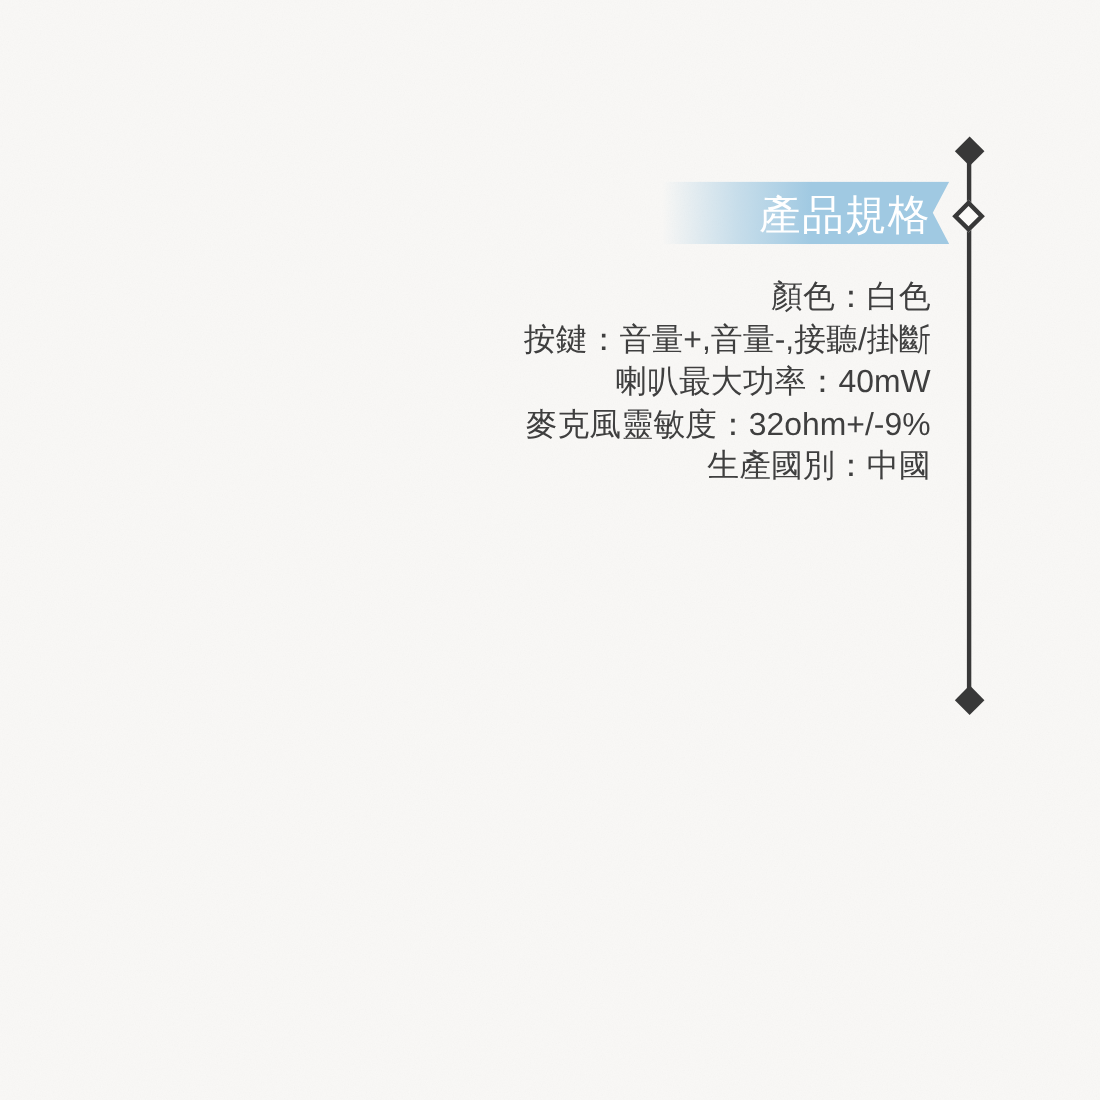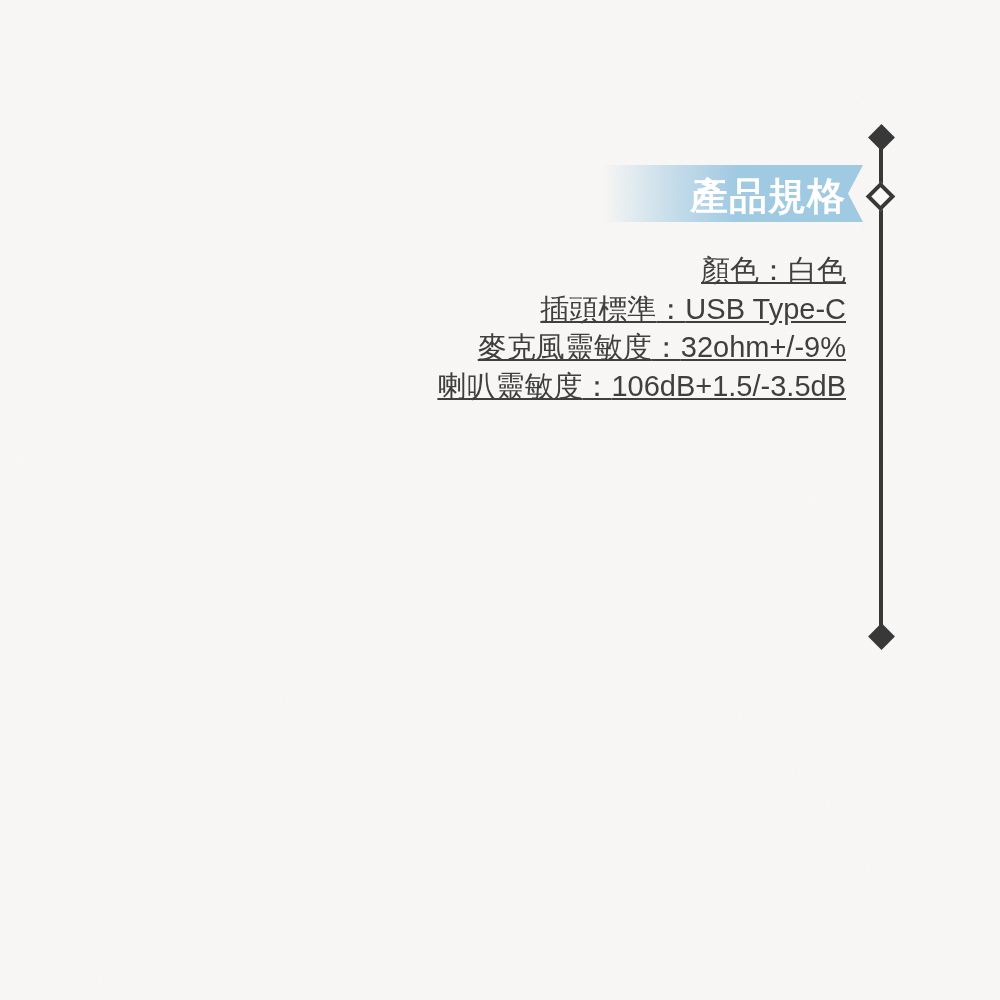--- a/index.html
+++ b/index.html
@@ -68,40 +68,39 @@
     clip-path: polygon(0 0, 100% 0, calc(100% - 15px) 50%, 100% 100%, 0 100%);
     display: flex;
     align-items: center;
     justify-content: flex-end;
     padding-right: 17px;
     box-sizing: border-box;
   }
   .banner .title {
     color: #ffffff;
     font-size: 38px;
-    font-weight: bold;
+    font-weight: normal;
     letter-spacing: 1px;
     line-height: 1;
     padding-top: 4px;
     white-space: nowrap;
   }
   
   .specs {
     position: absolute;
     top: 251px;
     right: 154px;
     text-align: right;
     color: #3f3f3f;
     font-size: 29px;
     line-height: 38.5px;
     white-space: nowrap;
   }
   .spec-row span {
     display: inline;
-    text-decoration: underline;
   }
 </style>
 </head>
 <body>
 
 <div class="stage">
 
   <svg class="paper-texture" width="1000" height="1000" xmlns="http://www.w3.org/2000/svg">
     <filter id="noise">
       <feTurbulence type="fractalNoise" baseFrequency="0.9" numOctaves="2" result="n"></feTurbulence>
@@ -116,18 +115,19 @@
 
   <div class="banner">
     <span class="title">產品規格</span>
   </div>
 
   <div class="diamond outline"></div>
   <div class="diamond filled bottom"></div>
 
   <div class="specs">
     <div class="spec-row"><span>顏色</span><span>：</span><span>白色</span></div>
-    <div class="spec-row"><span>插頭標準</span><span>：</span><span>USB Type-C</span></div>
+    <div class="spec-row"><span>按鍵</span><span>：</span><span>音量+,音量-,接聽/掛斷</span></div>
+    <div class="spec-row"><span>喇叭最大功率</span><span>：</span><span>40mW</span></div>
     <div class="spec-row"><span>麥克風靈敏度</span><span>：</span><span>32ohm+/-9%</span></div>
-    <div class="spec-row"><span>喇叭靈敏度</span><span>：</span><span>106dB+1.5/-3.5dB</span></div>
+    <div class="spec-row"><span>生產國別</span><span>：</span><span>中國</span></div>
   </div>
 
 </div>
 
 </body></html>

